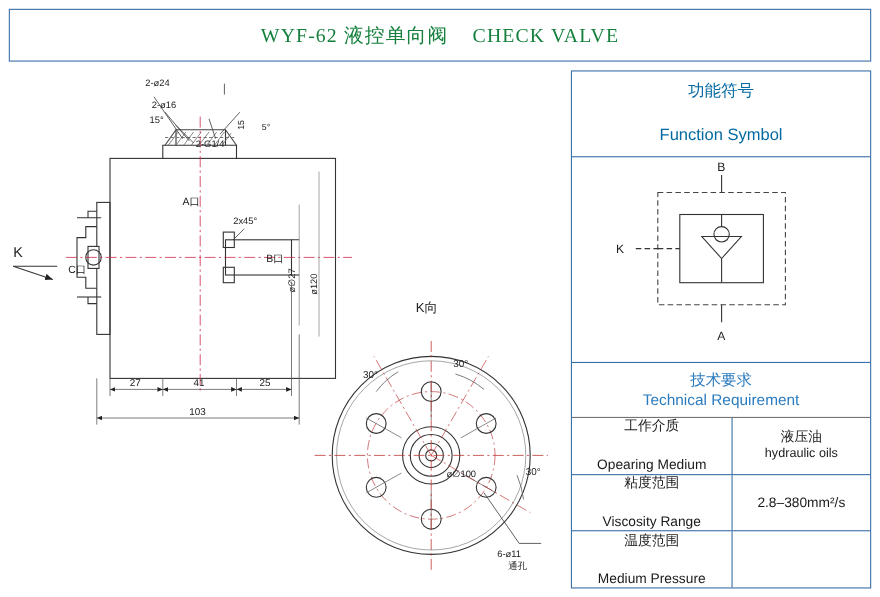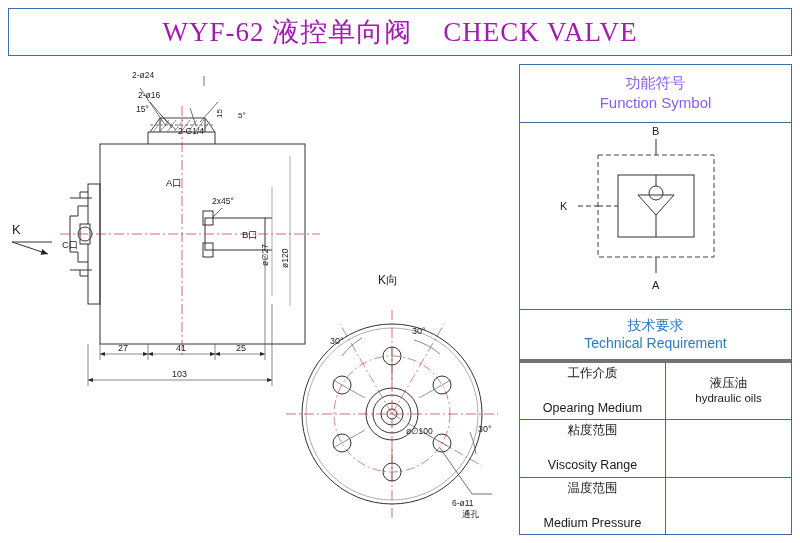--- a/index.html
+++ b/index.html
@@ -14,47 +14,47 @@
   .page{position:relative;width:800px;height:543px;}
 
   
   .title-bar{
     position:absolute;left:8px;top:8px;width:784px;height:48px;
     border:1px solid #3a6fa8;
     display:flex;align-items:center;justify-content:center;
     box-sizing:border-box;
   }
   .title-text{
-    font-size:27px;
+    font-size:18px;
     letter-spacing:1px;
-    color:#a21caf;
+    color:#15803d;
     font-family:"Liberation Serif", serif;
     white-space:pre;
   }
 
   
   .info-table{
     position:absolute;left:519px;top:64px;width:273px;height:471px;
     border:1px solid #3a6fa8;box-sizing:border-box;
     display:flex;flex-direction:column;
   }
   .tbl-head{
     border-bottom:1px solid #3a6fa8;
     text-align:center;
     padding:8px 0 9px 0;
-    color:#8b5cf6;
+    color:#0369a1;
   }
   .tbl-head .cn{font-size:15px;line-height:20px;}
-  .tbl-head .en{font-size:15px;line-height:20px;}
+  .tbl-head .en{font-size:15px;line-height:20px;margin-top:20px;}
   .symbol-cell{
     height:186px;border-bottom:1px solid #3a6fa8;
     position:relative;
   }
   .tech-head{
-    border-bottom:4px solid #737373;
+    border-bottom:1px solid #737373;
     text-align:center;padding:6px 0 7px 0;color:#2b7bbf;
   }
   .tech-head .cn{font-size:14px;line-height:18px;}
   .tech-head .en{font-size:14px;line-height:18px;}
   .spec-rows{flex:1;display:flex;flex-direction:column;}
   .spec-row{
     flex:1;display:flex;border-bottom:1px solid #3a6fa8;
   }
   .spec-row:last-child{border-bottom:none;}
   .spec-label{
@@ -292,20 +292,23 @@
           <div>液压油</div>
           <div class="l2">hydraulic oils</div>
         </div>
       </div>
 
       <div class="spec-row">
         <div class="spec-label">
           <div class="cn">粘度范围</div>
           <div class="en">Viscosity Range</div>
         </div>
+        <div class="spec-value">
+          <div>2.8–380mm²/s</div>
+        </div>
       </div>
 
 
       <div class="spec-row">
         <div class="spec-label">
           <div class="cn">温度范围</div>
           <div class="en">Medium Pressure</div>
         </div>
       </div>
 

